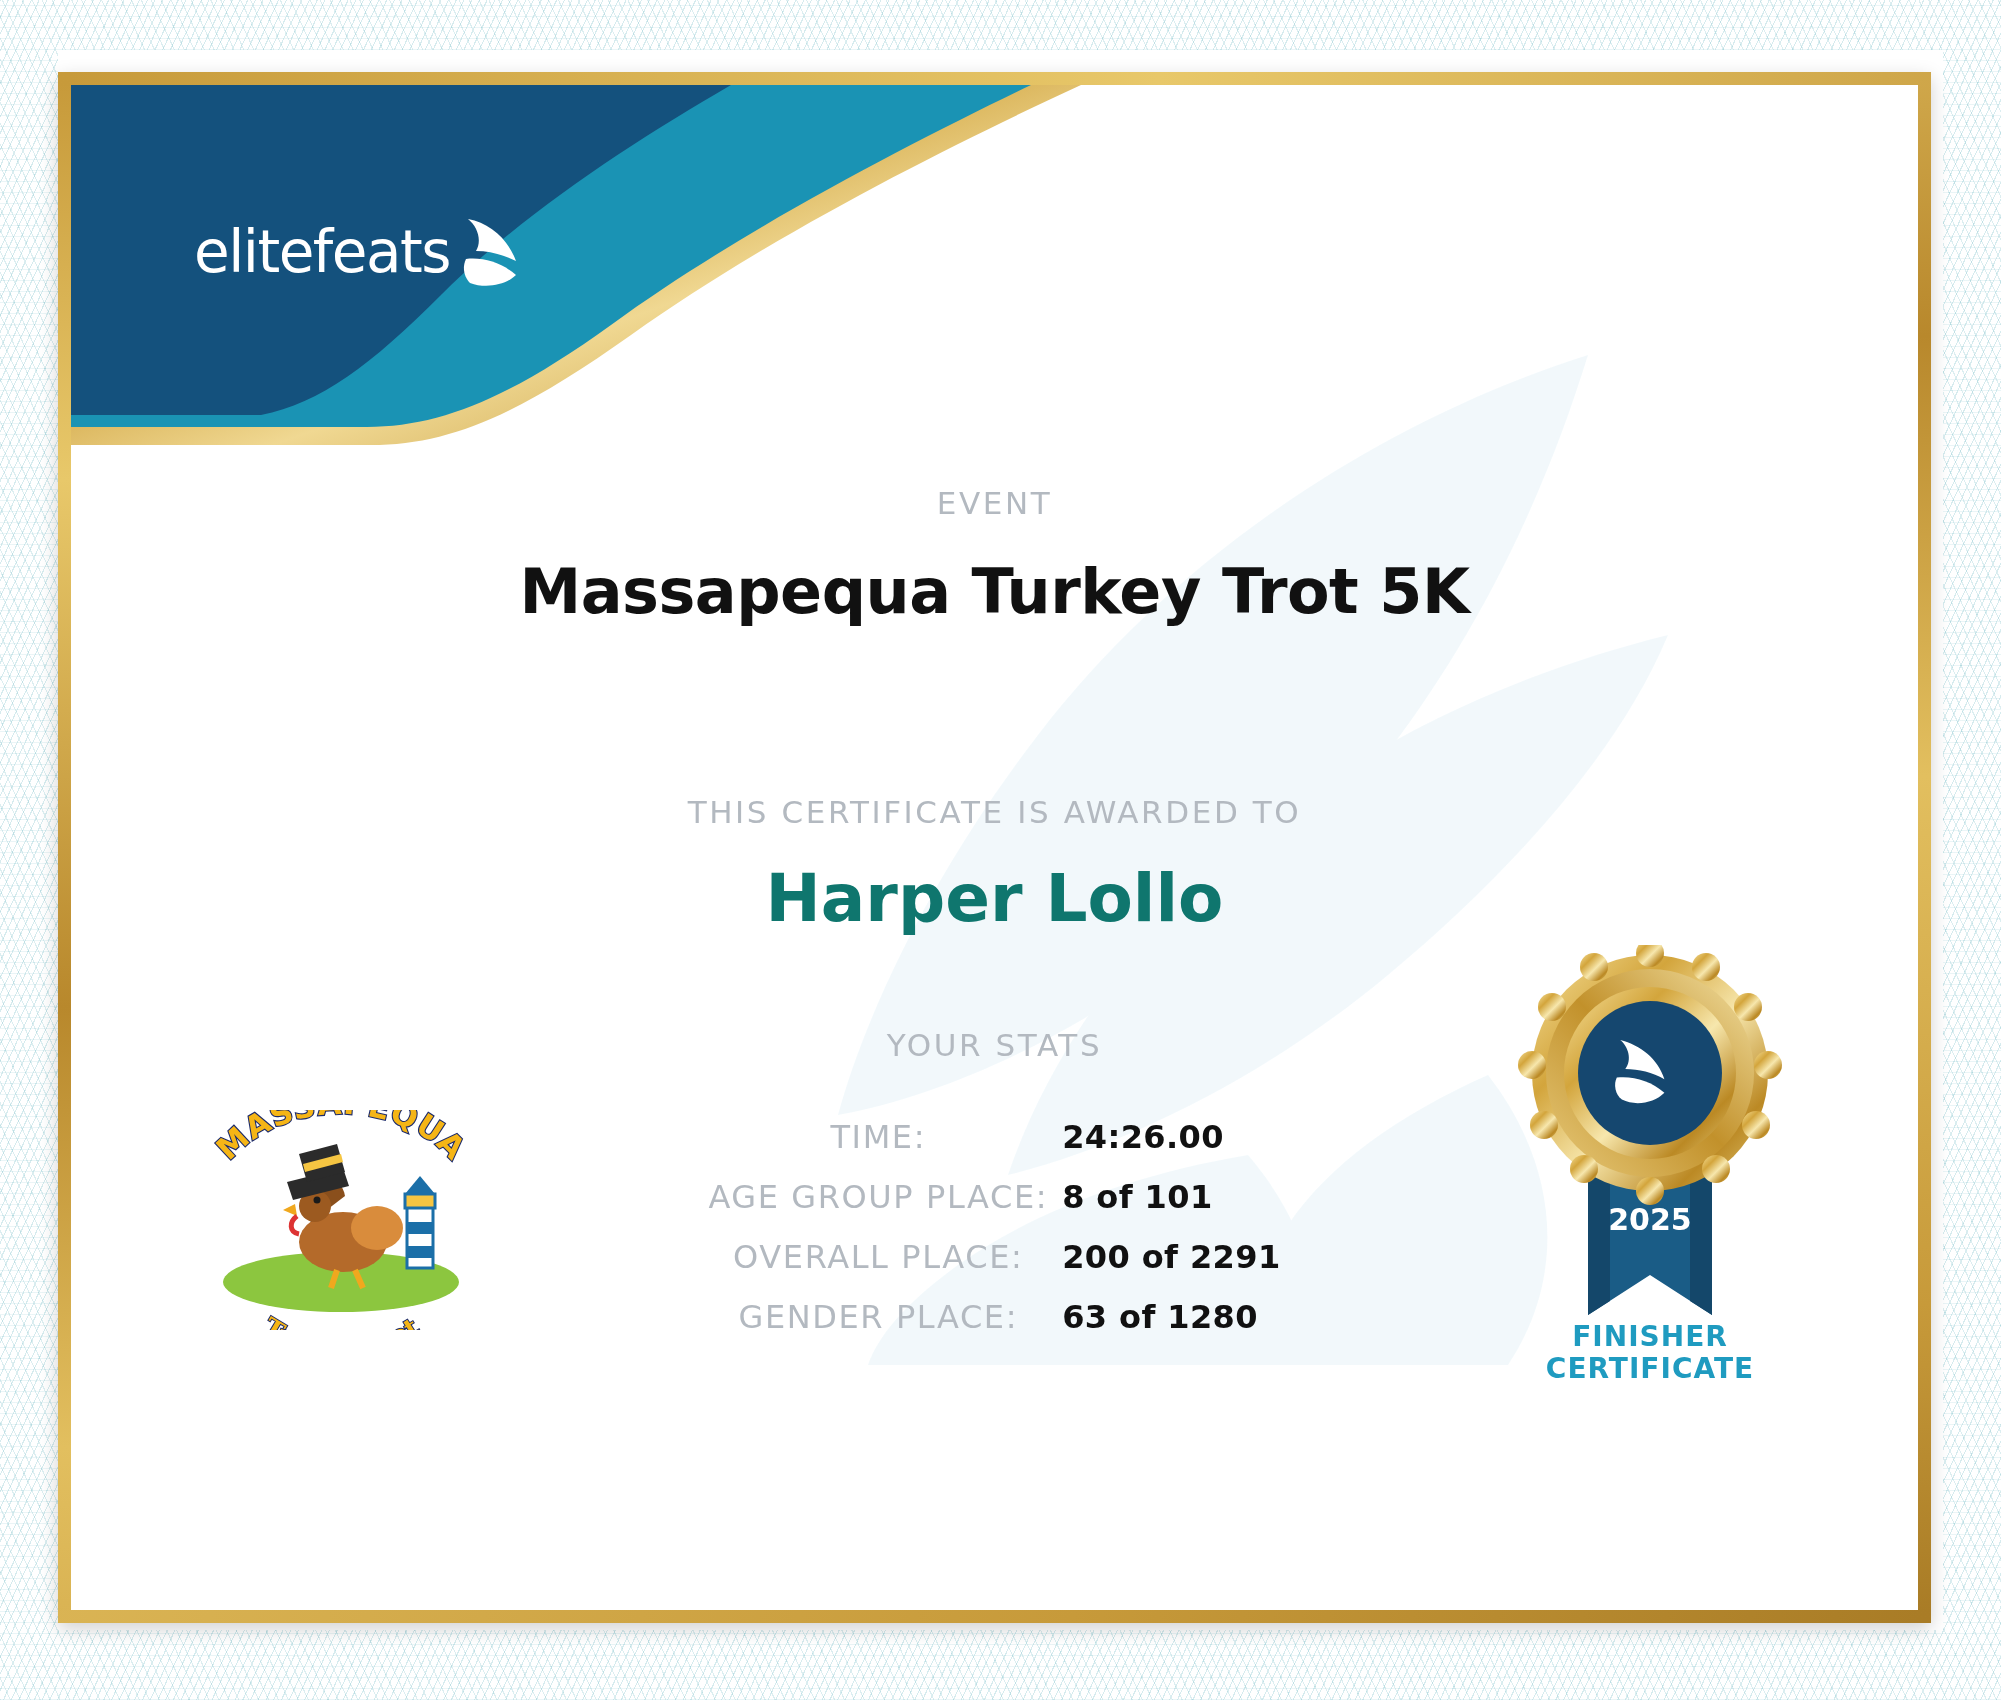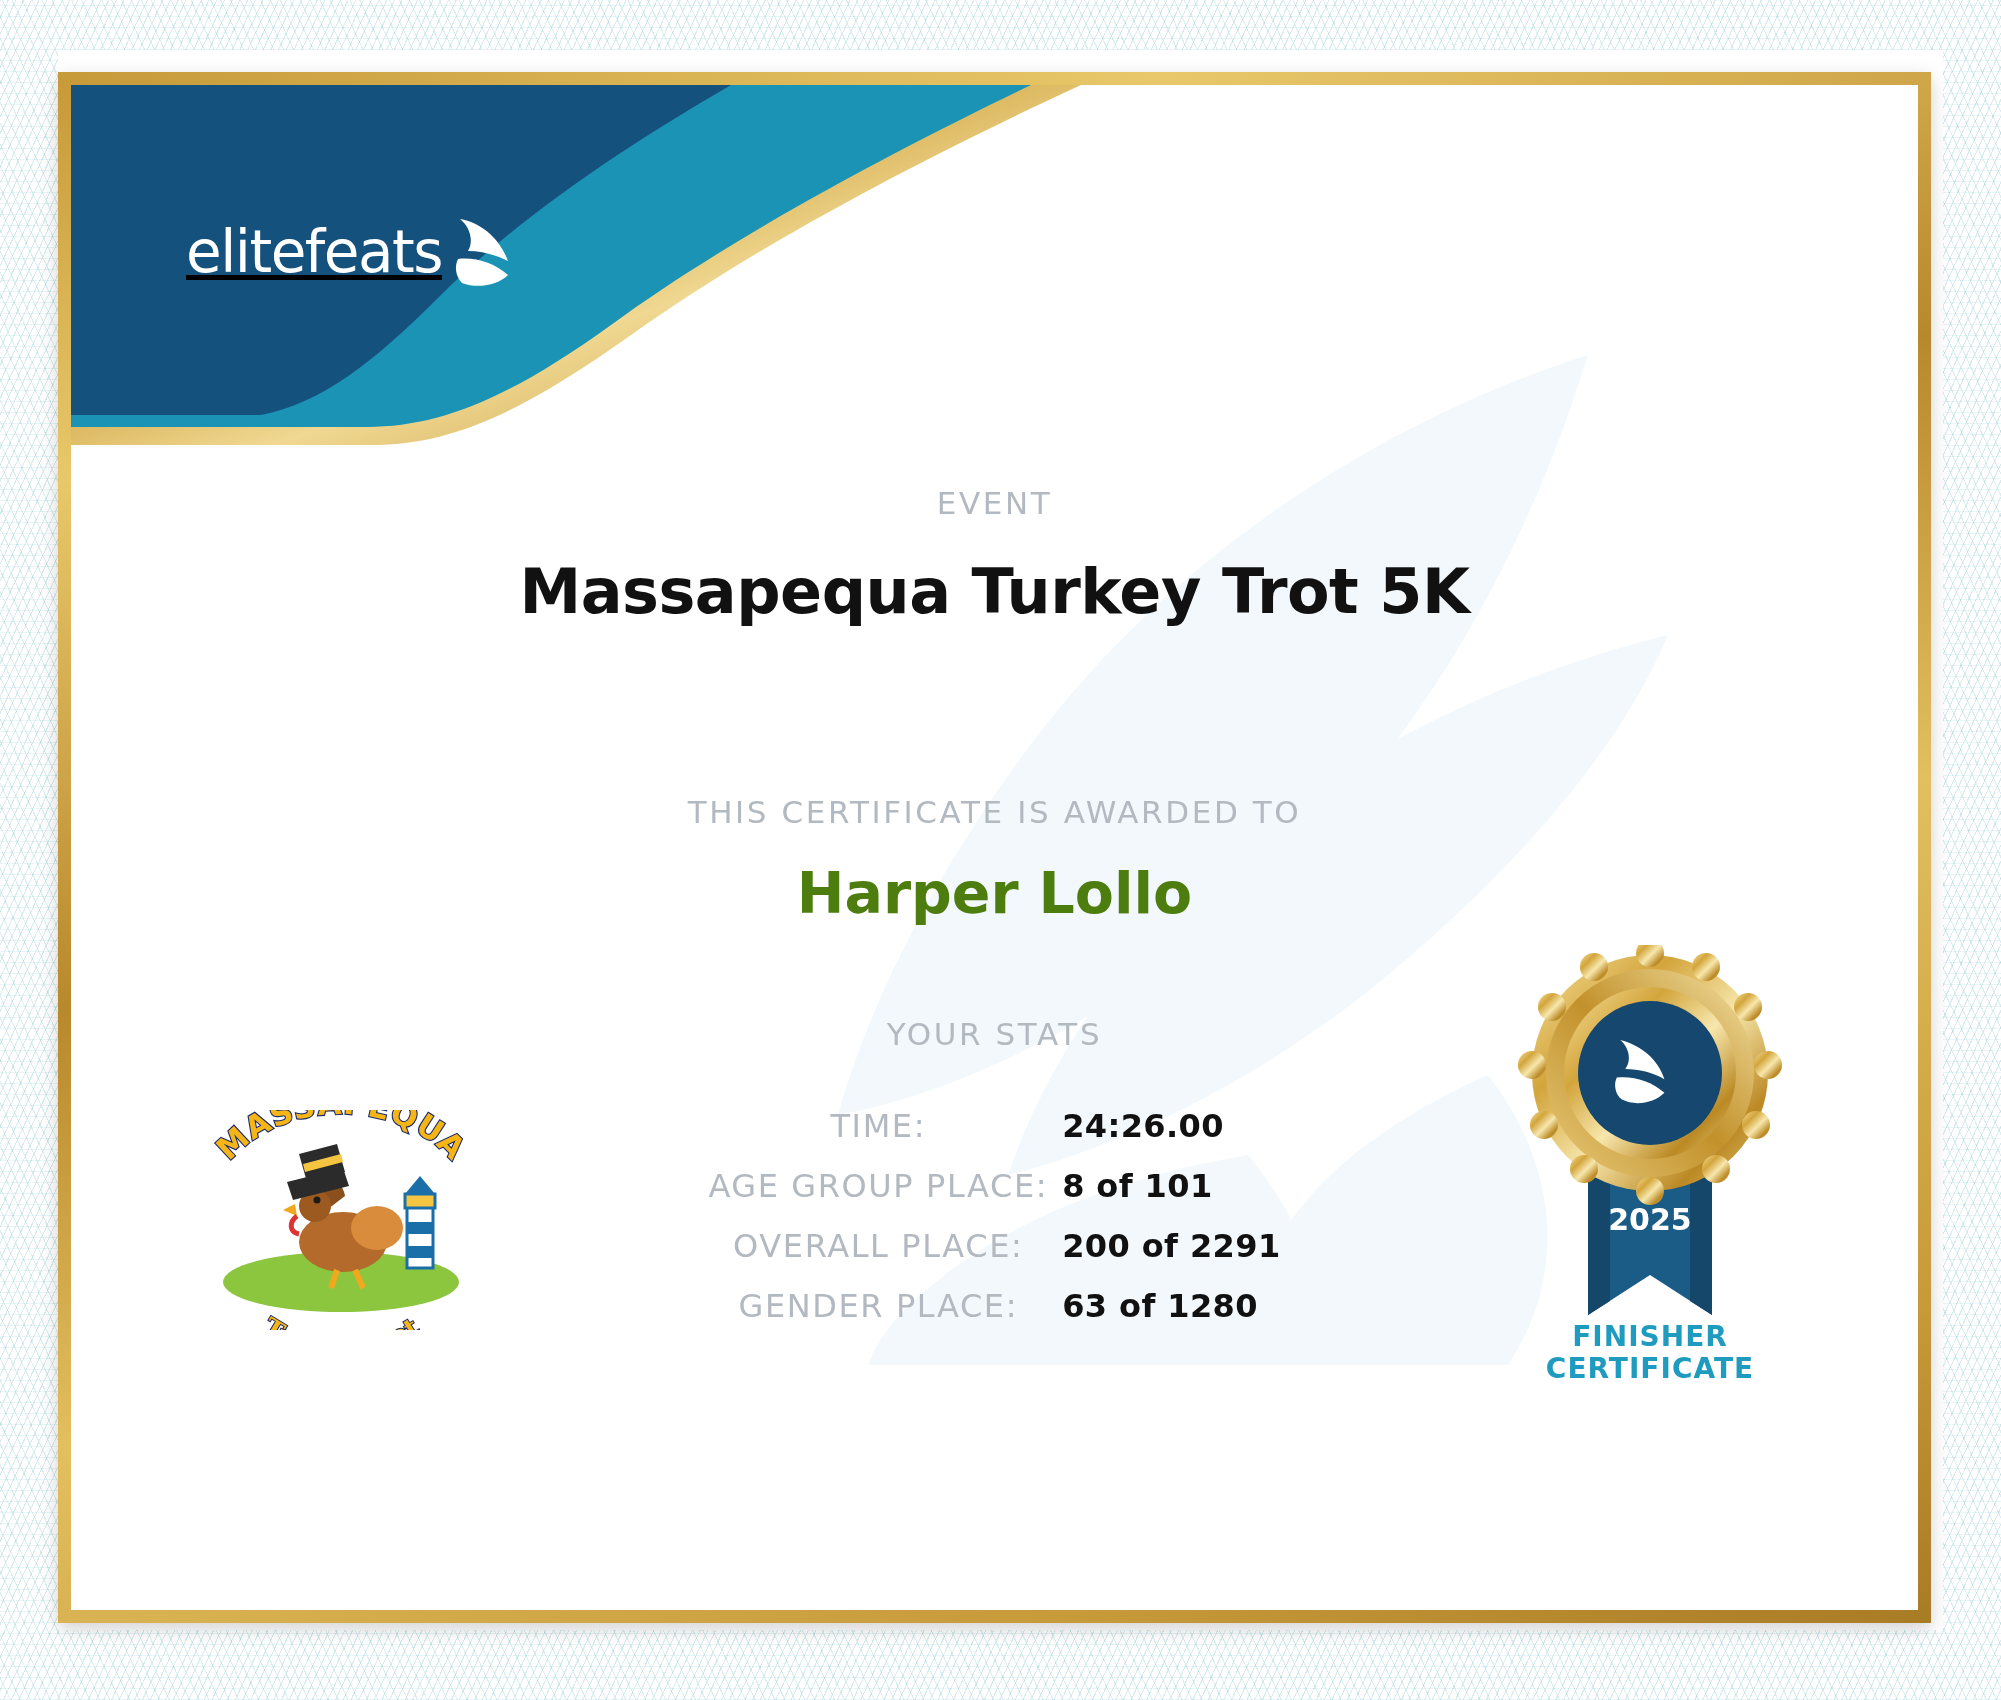--- a/index.html
+++ b/index.html
@@ -61,26 +61,25 @@
 
   
   .header-art {
     position: absolute;
     left: 0; top: 0;
     width: 1010px;
     height: 360px;
   }
   .logo-wrap {
     position: absolute;
-    left: 115px;
+    left: 123px;
     top: 128px;
     display: flex;
     align-items: center;
     gap: 6px;
-    text-decoration: underline;
   }
   .logo-text {
     color: #ffffff;
     font-size: 58px;
     letter-spacing: -1.5px;
     font-family: "DejaVu Sans", sans-serif;
     font-weight: 400;
   }
 
   
@@ -103,22 +102,22 @@
     font-size: 62px;
     font-weight: bold;
     letter-spacing: -0.5px;
     font-family: "DejaVu Sans", sans-serif;
   }
   .awarded-label {
     margin-top: 166px;
   }
   .participant-name {
     margin-top: 30px;
-    color: #4d7c0f;
-    font-size: 57px;
+    color: #0f766e;
+    font-size: 66px;
     font-weight: bold;
     font-family: "DejaVu Sans", sans-serif;
   }
   .participant-sub {
     margin-top: 14px;
     color: #2b2b2b;
     font-size: 35px;
     font-family: "DejaVu Sans", sans-serif;
   }
   .stats-label {

